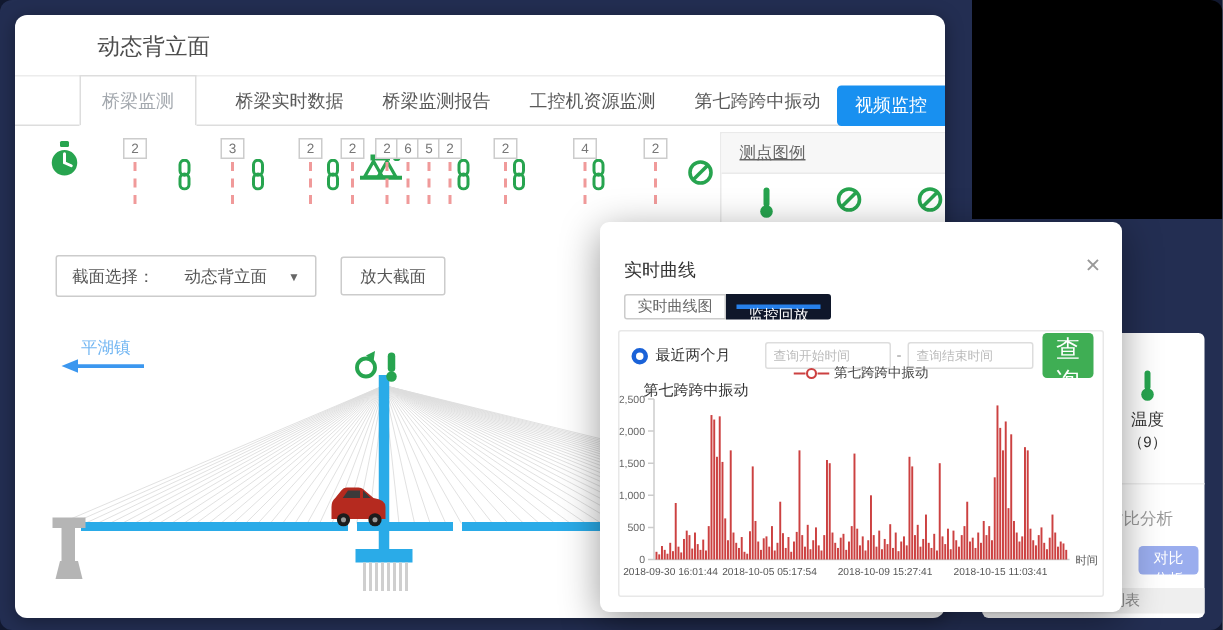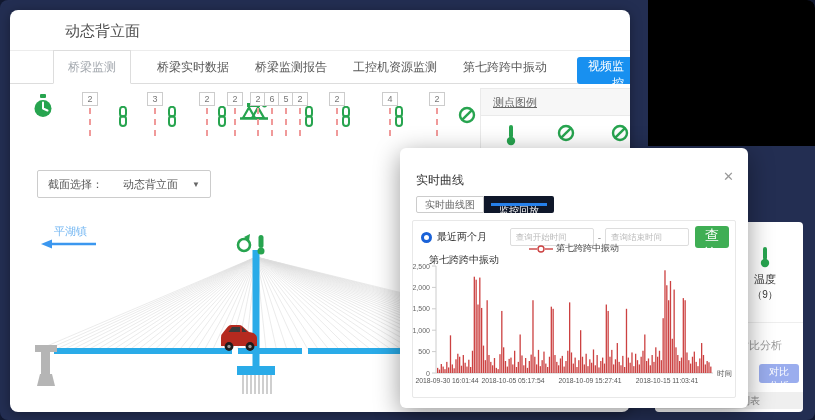--- a/index.html
+++ b/index.html
@@ -9,22 +9,22 @@
   
   .main-window{position:absolute;left:10px;top:10px;width:620px;height:402px;background:#fff;border-radius:8px;
                box-shadow:0 2px 12px rgba(0,0,0,.35);}
   .win-title{position:absolute;left:55px;top:12px;font-size:15px;color:#4d4d4d;}
   .tabbar{position:absolute;left:0;top:40px;width:620px;height:34px;border-top:1px solid #ececec;
           border-bottom:1px solid #ddd;box-sizing:border-box;}
   #main-tabs{display:flex;height:100%;padding-left:43px;align-items:center;}
   .mtab{font-size:12px;color:#595959;margin-right:26px;white-space:nowrap;cursor:pointer;}
   .mtab.active{height:34px;line-height:32px;border:1px solid #ddd;border-bottom:1px solid #fff;background:#fff;
                padding:0 14px;color:#a3a8ae;box-sizing:border-box;}
-  .video-btn{position:absolute;right:0;top:6px;width:53px;height:27px;background:#1890f0;color:#fff;font-size:12px;
-             border:none;border-radius:3px 0 0 3px;cursor:pointer;text-align:right;}
+  .video-btn{position:absolute;right:0;top:6px;width:72px;height:27px;background:#1890f0;color:#fff;font-size:12px;
+             border:none;border-radius:3px 0 0 3px;cursor:pointer;}
   .timeline{position:absolute;left:0;top:74px;width:620px;height:72px;}
   .tl-num{position:absolute;top:8px;width:16px;height:14px;line-height:13px;text-align:center;font-size:9px;color:#777;
           border:1px solid #ccc;background:#fff;box-sizing:border-box;}
   .tl-dash{position:absolute;top:24px;height:28px;width:0;border-left:2px dashed #f09a9a;}
   .tl-icon{position:absolute;line-height:0;}
   .legend-panel{position:absolute;left:470px;top:78px;width:150px;height:80px;border:1px solid #eaeaea;border-right:none;
                 background:#fff;box-sizing:border-box;}
   .legend-head{height:26px;line-height:26px;background:#f7f7f7;border-bottom:1px solid #eaeaea;font-size:11px;color:#666;
                padding-left:12px;text-decoration:underline;}
   .legend-icons{position:relative;height:50px;}
@@ -60,22 +60,22 @@
   .card{position:absolute;left:12px;top:72px;width:324px;height:178px;border:1px solid #e8e8e8;border-radius:2px;
         box-sizing:border-box;}
   .filter-row{position:absolute;left:8px;right:6px;top:6px;height:20px;display:flex;align-items:center;}
   .radio{width:11px;height:11px;border-radius:50%;border:3.5px solid #1a62d8;background:#fff;box-sizing:border-box;cursor:pointer;}
   .radio-label{font-size:10px;color:#333;margin-left:5px;}
   .spacer{flex:1;}
   .f-input{width:84px;height:18px;border:1px solid #ddd;border-radius:2px;font-size:8.5px;padding:0 5px;
            box-sizing:border-box;color:#666;}
   .f-input::placeholder{color:#bbb;}
   .f-sep{margin:0 4px;color:#999;font-size:10px;}
-  .q-btn{margin-left:6px;width:34px;height:22px;background:#3fae54;color:#fff;border:none;border-radius:3px;
-         font-size:14px;cursor:pointer;}
+  .q-btn{margin-left:6px;width:34px;height:30px;background:#3fae54;color:#fff;border:none;border-radius:3px;
+         font-size:16px;cursor:pointer;}
   .legend-row{position:absolute;left:0;top:21px;width:100%;text-align:center;font-size:9px;color:#444;}
   .legend-row svg{vertical-align:middle;margin-right:3px;}
   .chart-title{position:absolute;left:16px;top:32px;font-size:10px;color:#333;}
   #chart{position:absolute;left:0;top:42px;width:324px;height:134px;}
 </style>
 </head>
 <body>
 
 <div class="stage">
   <div class="black-rect"></div>
@@ -178,20 +178,21 @@
     </div>
 
     <div class="select-row">
       <div class="combo">
         <span class="combo-label">截面选择：</span>
         <span class="combo-value">
           <span>动态背立面</span>
           <span class="caret">▼</span>
         </span>
       </div>
+      <button class="zoom-btn">放大截面</button>
     </div>
 
     <svg class="bridge" viewBox="0 0 620 202">
       <g id="cables">
           <line x1="246" y1="47" x2="30" y2="139" stroke="#dedede" stroke-width="0.6"></line>
           <line x1="246" y1="47" x2="38.24" y2="139" stroke="#dedede" stroke-width="0.6"></line>
           <line x1="246" y1="47" x2="46.480000000000004" y2="139" stroke="#dedede" stroke-width="0.6"></line>
           <line x1="246" y1="47" x2="54.72" y2="139" stroke="#dedede" stroke-width="0.6"></line>
           <line x1="246" y1="47" x2="62.96" y2="139" stroke="#dedede" stroke-width="0.6"></line>
           <line x1="246" y1="47" x2="71.2" y2="139" stroke="#dedede" stroke-width="0.6"></line>

